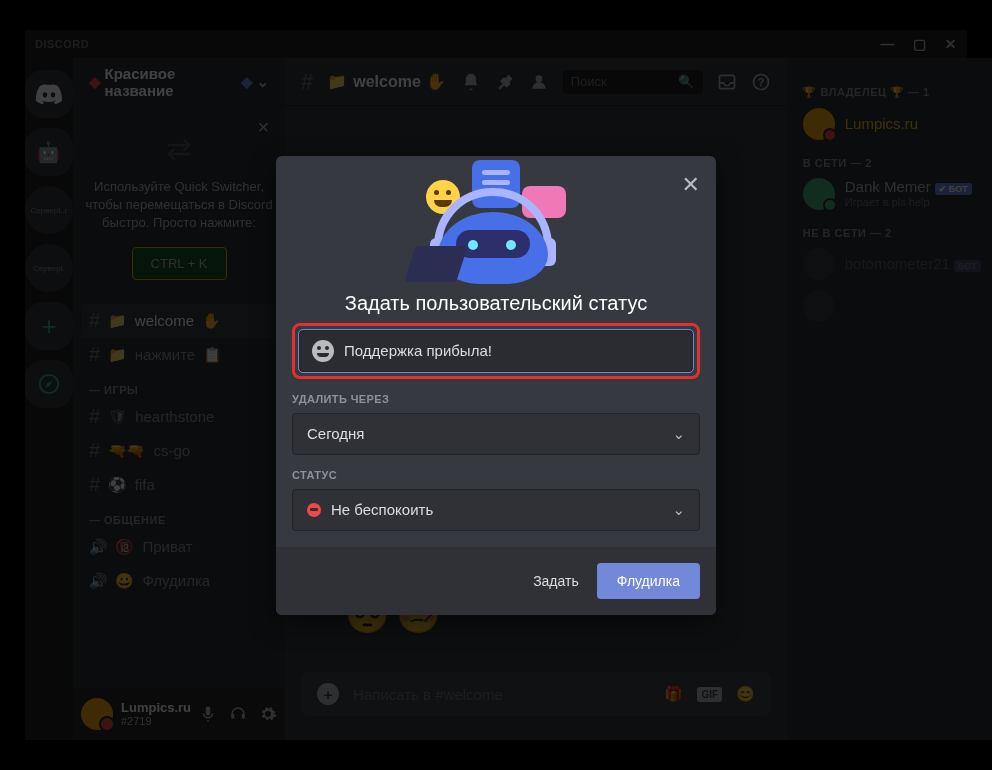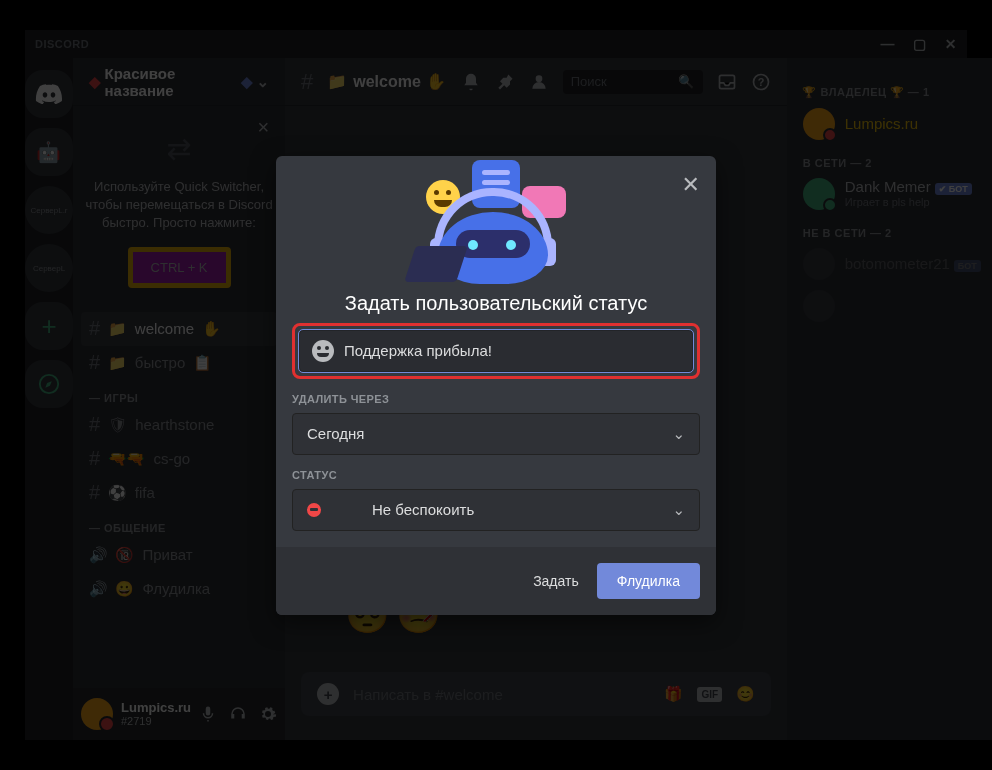--- a/index.html
+++ b/index.html
@@ -16,21 +16,21 @@
 .server-pill.compass { color: #43b581; }
 .channel-col { width: 240px; background: #2f3136; display: flex; flex-direction: column; }
 .server-header { height: 48px; display: flex; align-items: center; padding: 0 16px; color: #fff; font-weight: 600; font-size: 15px; border-bottom: 1px solid #26282c; }
 .dia1 { color: #f04747; margin-right: 4px; }
 .dia2 { color: #7289da; margin: 0 4px; }
 .chev { margin-left: auto; color: #b9bbbe; }
 .quick-switcher { padding: 12px; color: #b9bbbe; font-size: 13px; position: relative; }
 .qs-close { position: absolute; right: 16px; top: 10px; color: #b9bbbe; font-size: 20px; }
 .qs-art { height: 60px; display: flex; align-items: center; justify-content: center; font-size: 30px; color: #4f545c; }
 .qs-text { text-align: center; line-height: 1.4; margin-bottom: 14px; }
-.qs-btn { display: block; margin: 0 auto; background: #a21caf; border: 5px solid #eab308; color: #b9bbbe; padding: 8px 18px; border-radius: 4px; font-size: 13px; }
+.qs-btn { display: block; margin: 0 auto; background: #14532d; border: 1px solid #eab308; color: #b9bbbe; padding: 8px 18px; border-radius: 4px; font-size: 13px; }
 .chan-list { flex: 1; overflow: hidden; padding-top: 12px; }
 .chan { display: flex; align-items: center; height: 34px; padding: 0 8px; margin: 0 8px; border-radius: 4px; color: #8e9297; font-size: 15px; gap: 8px; }
 .chan.active { background: #393c42; color: #fff; }
 .cat { padding: 12px 16px 4px; color: #8e9297; font-size: 11px; font-weight: 600; letter-spacing: 0.5px; }
 .hash { color: #72767d; font-size: 20px; }
 .voice { color: #72767d; }
 .user-panel { height: 52px; background: #292b2f; display: flex; align-items: center; padding: 0 8px; gap: 8px; }
 .avatar { width: 32px; height: 32px; border-radius: 50%; background: #faa61a; position: relative; }
 .avatar::after { content: ''; position: absolute; right: -2px; bottom: -2px; width: 12px; height: 12px; border-radius: 50%; background: #f04747; border: 2px solid #292b2f; }
 .user-meta { flex: 1; line-height: 1.2; }
@@ -87,21 +87,21 @@
 .modal-close { position: absolute; right: 16px; top: 16px; color: #b9bbbe; font-size: 22px; cursor: pointer; z-index: 2; }
 .modal-title { color: #fff; font-size: 20px; font-weight: 400; text-align: center; padding: 16px 16px 8px; }
 .modal-body { padding: 0 16px 16px; }
 .modal-label { color: #8e9297; font-size: 11px; font-weight: 700; letter-spacing: 0.4px; text-transform: uppercase; margin: 14px 0 8px; }
 .status-input-wrap { position: relative; padding: 4px; border: 3px solid #e03030; border-radius: 8px; }
 .status-input { background: #2a2c31; border: 1px solid #222428; border-radius: 4px; height: 42px; display: flex; align-items: center; padding: 0 12px; gap: 10px; outline: 1px solid #7289da; }
 .status-emoji { width: 22px; height: 22px; background: #b9bbbe; border-radius: 50%; position: relative; flex-shrink: 0; }
 .status-emoji::before { content: ''; position: absolute; left: 5px; top: 6px; width: 4px; height: 4px; background: #2a2c31; border-radius: 50%; box-shadow: 8px 0 0 #2a2c31; }
 .status-emoji::after { content: ''; position: absolute; left: 5px; top: 13px; width: 12px; height: 4px; background: #2a2c31; border-radius: 0 0 6px 6px; }
 .status-text { color: #dcddde; font-size: 15px; flex: 1; }
-.dropdown { background: #2f3136; border: 1px solid #222; border-radius: 4px; height: 42px; display: flex; align-items: center; padding: 0 14px; color: #dcddde; font-size: 15px; gap: 41px; }
+.dropdown { background: #2f3136; border: 1px solid #222; border-radius: 4px; height: 42px; display: flex; align-items: center; padding: 0 14px; color: #dcddde; font-size: 15px; }
 .dropdown .dd-chev { margin-left: auto; color: #b9bbbe; }
 .dnd-circle { width: 14px; height: 14px; border-radius: 50%; background: #f04747; margin-right: 10px; position: relative; }
 .dnd-circle::after { content: ''; position: absolute; left: 3px; top: 5px; width: 8px; height: 3px; background: #2f3136; border-radius: 1px; }
 .modal-footer { background: #2f3136; border-radius: 0 0 6px 6px; padding: 16px; display: flex; align-items: center; justify-content: flex-end; gap: 18px; }
 .btn-cancel { color: #dcddde; font-size: 14px; cursor: pointer; }
 .btn-save { background: #7289da; color: #fff; border: none; padding: 10px 20px; border-radius: 4px; font-size: 14px; cursor: pointer; font-weight: 500; }
 svg { display: block; }
 </style>
 </head>
 <body>
@@ -144,21 +144,21 @@
         <span class="chev">⌄</span>
       </div>
       <div class="quick-switcher">
         <span class="qs-close">×</span>
         <div class="qs-art">⇄</div>
         <div class="qs-text">Используйте Quick Switcher, чтобы перемещаться в Discord быстро. Просто нажмите:</div>
         <button class="qs-btn">CTRL + K</button>
       </div>
       <div class="chan-list">
         <div class="chan active"><span class="hash">#</span>📁<span>welcome</span> ✋</div>
-        <div class="chan"><span class="hash">#</span>📁<span>быстро</span>📋</div>
+        <div class="chan"><span class="hash">#</span>📁<span>нажмите</span>📋</div>
         <div class="cat">— ИГРЫ</div>
         <div class="chan"><span class="hash">#</span>🛡<span>hearthstone</span></div>
         <div class="chan"><span class="hash">#</span>🔫🔫<span>cs-go</span></div>
         <div class="chan"><span class="hash">#</span>⚽<span>fifa</span></div>
         <div class="cat">— ОБЩЕНИЕ</div>
         <div class="chan"><span class="voice">🔊</span>🔞<span>Приват</span></div>
         <div class="chan"><span class="voice">🔊</span>😀<span>Флудилка</span></div>
       </div>
       <div class="user-panel">
         <div class="avatar"></div>

